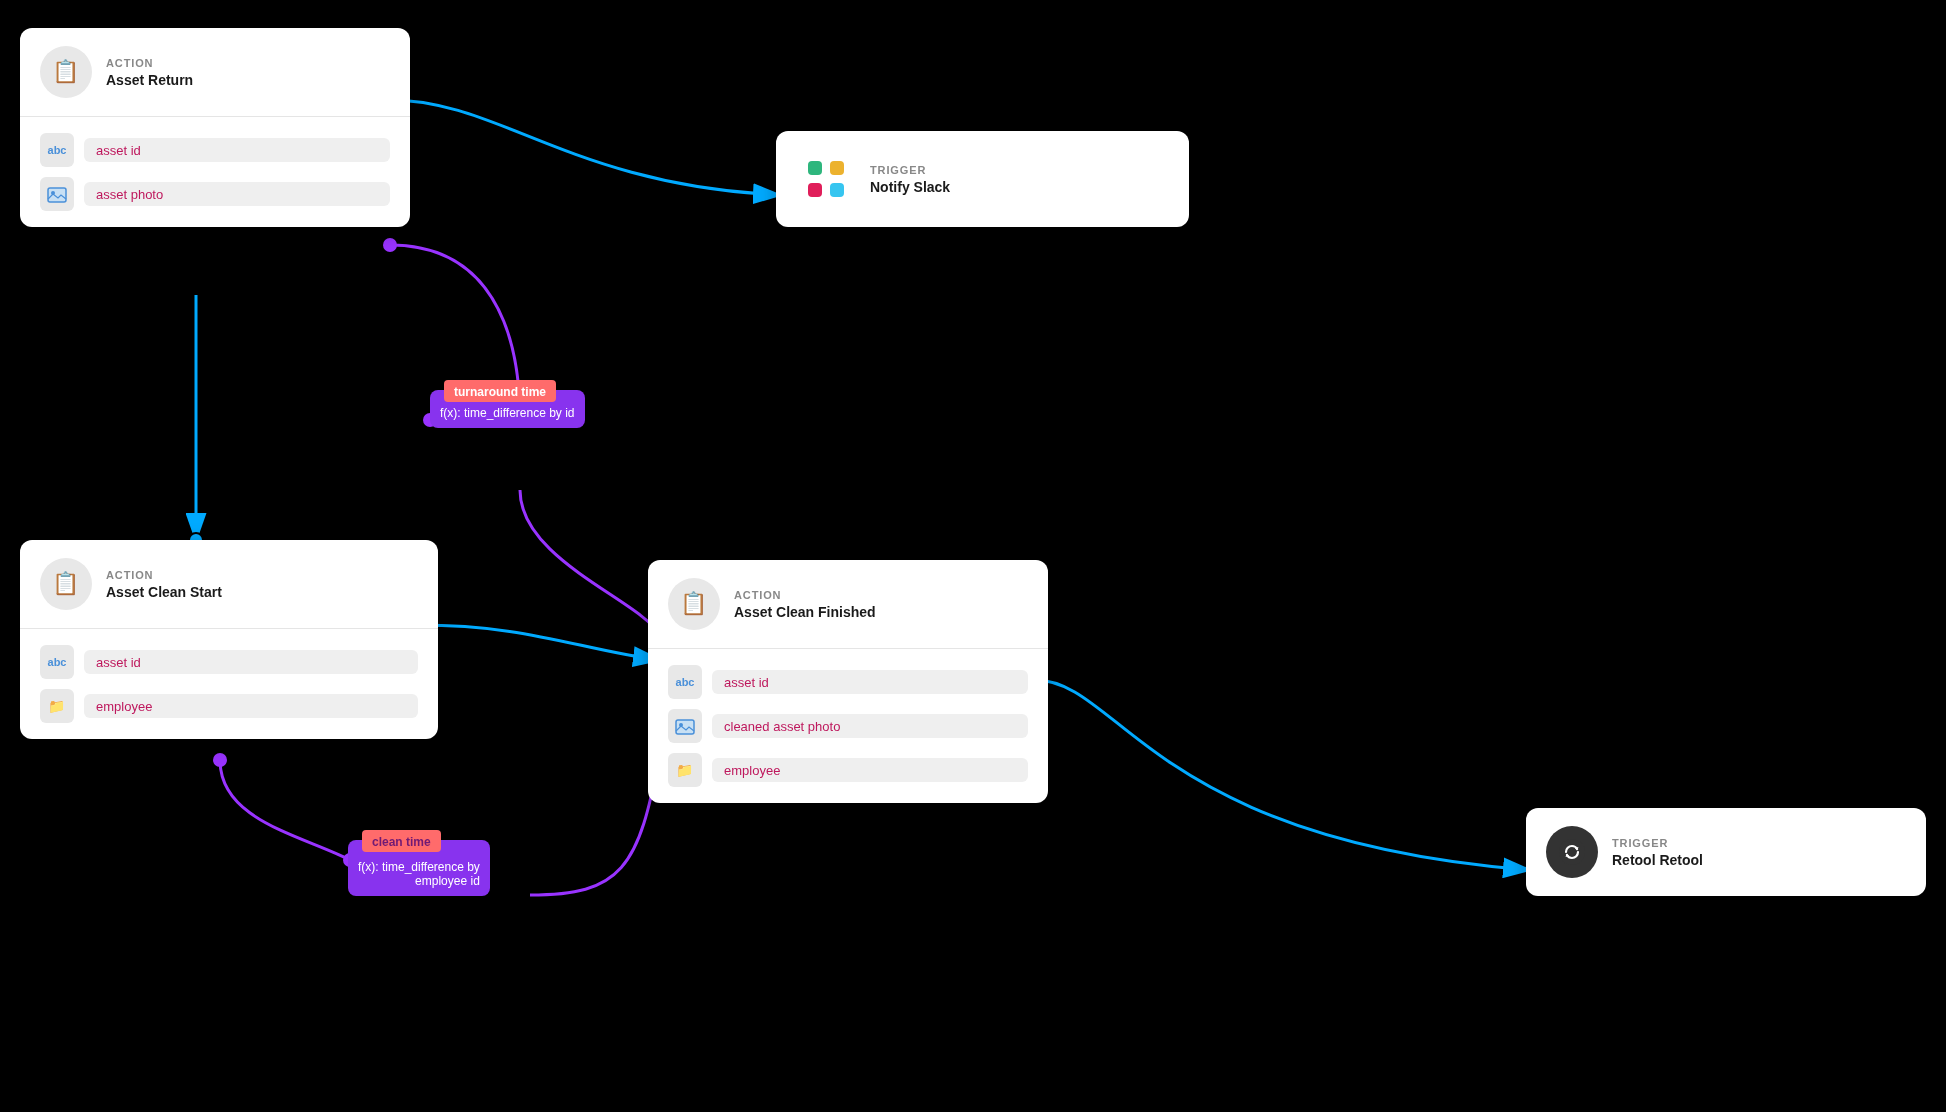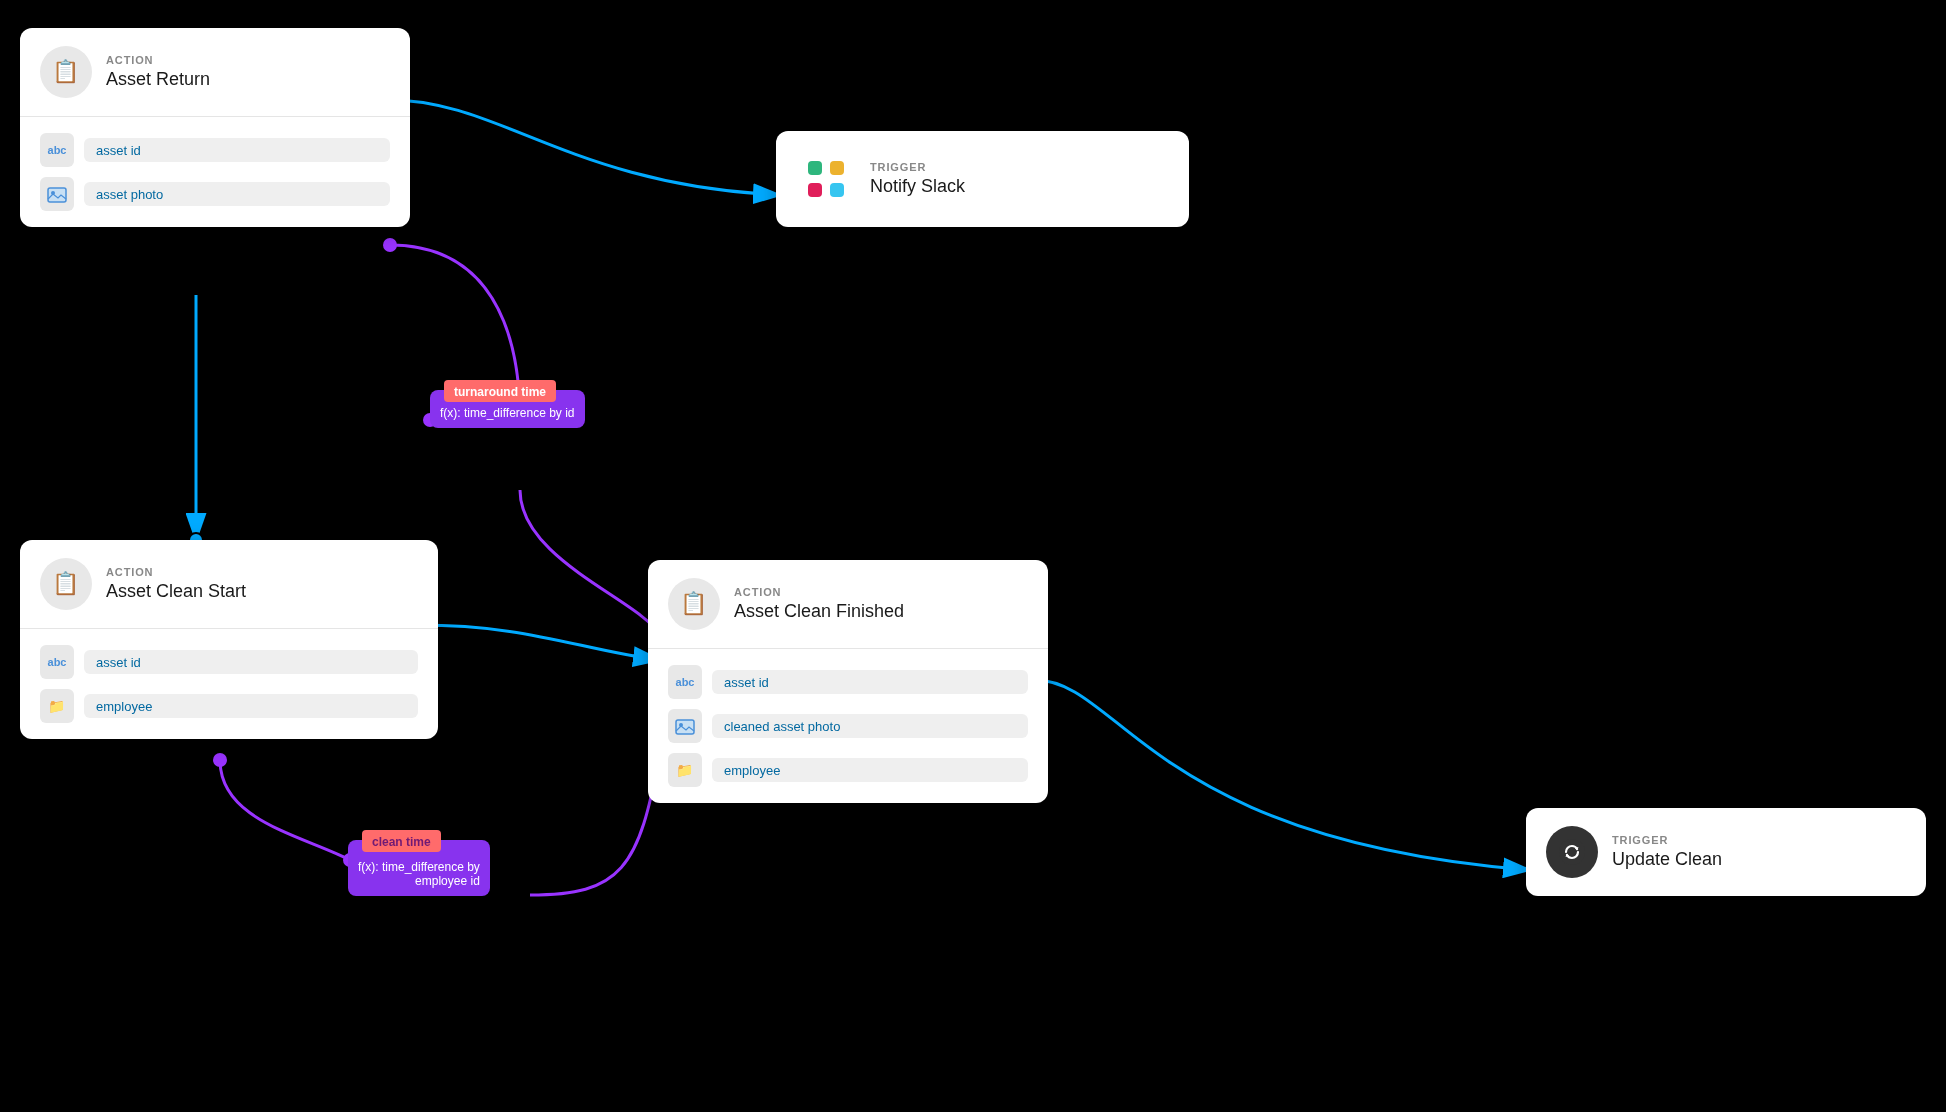--- a/index.html
+++ b/index.html
@@ -48,22 +48,22 @@
     .card-title-group {}
     .card-label {
       font-size: 11px;
       font-weight: 600;
       color: #888;
       letter-spacing: 0.08em;
       text-transform: uppercase;
       margin-bottom: 3px;
     }
     .card-title {
-      font-size: 18px;
-      font-weight: 400;
+      font-size: 14px;
+      font-weight: 700;
       color: #1a1a1a;
     }
 
     .card-fields {
       padding: 16px 20px;
       display: flex;
       flex-direction: column;
       gap: 10px;
     }
 
@@ -85,21 +85,21 @@
       font-size: 14px;
     }
 
     .field-input {
       flex: 1;
       height: 24px;
       background: #efefef;
       border-radius: 6px;
       padding: 0 12px;
       font-size: 13px;
-      color: #0369a1;
+      color: #be185d;
       display: flex;
       align-items: center;
     }
 
     
     #connections-svg {
       position: absolute;
       top: 0;
       left: 0;
       width: 1946px;
@@ -265,21 +265,21 @@
       <svg width="30" height="30" viewBox="0 0 30 30" fill="none">
         <circle cx="15" cy="15" r="13" fill="#333"></circle>
         <path d="M9 15 C9 11.7 11.7 9 15 9 C17.2 9 19.1 10.2 20.1 12" stroke="white" stroke-width="2.2" fill="none" stroke-linecap="round"></path>
         <path d="M21 15 C21 18.3 18.3 21 15 21 C12.8 21 10.9 19.8 9.9 18" stroke="white" stroke-width="2.2" fill="none" stroke-linecap="round"></path>
         <polygon points="21.5,10 20,13.5 18,11" fill="white"></polygon>
         <polygon points="8.5,20 10,16.5 12,19" fill="white"></polygon>
       </svg>
     </div>
     <div class="card-title-group">
       <div class="card-label">TRIGGER</div>
-      <div class="card-title">Update Clean</div>
+      <div class="card-title">Retool Retool</div>
     </div>
   </div>
 </div>
 
 <div class="annotation-pill" style="left:430px; top:390px; background:#8833ee;">
   <div style="position:absolute; top:-10px; left:14px; background:#ff6b6b; border-radius:4px; padding:2px 10px;">
     <span style="font-size:12px; font-weight:700; color:#fff;">turnaround time</span>
   </div>
   <div style="margin-top:8px; font-size:12px; color:#fff; white-space:nowrap;">f(x): time_difference by id</div>
 </div>

